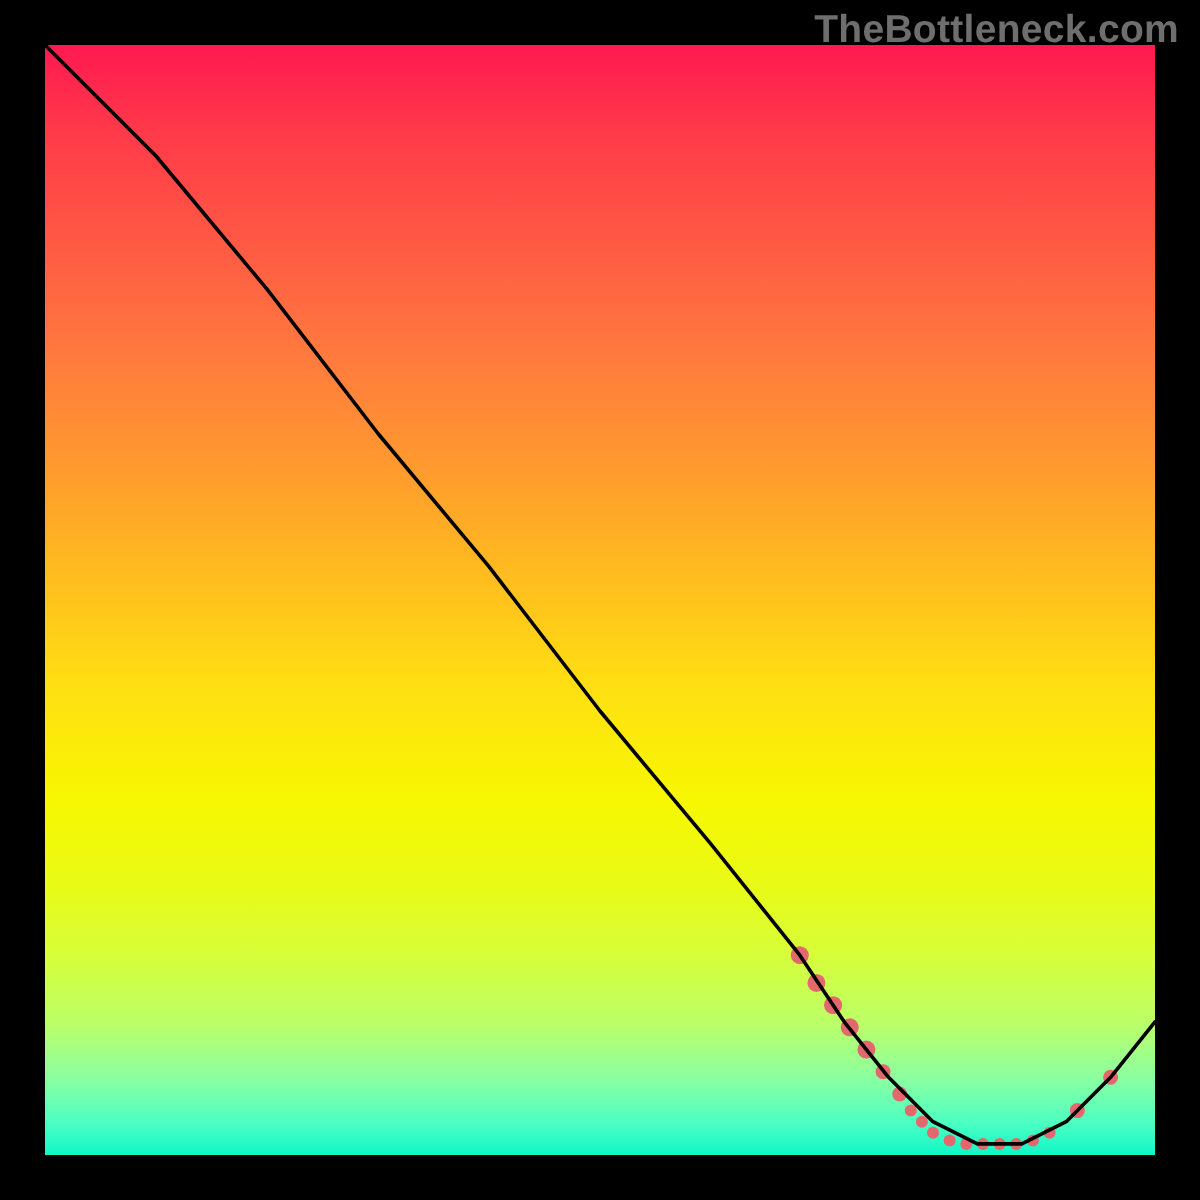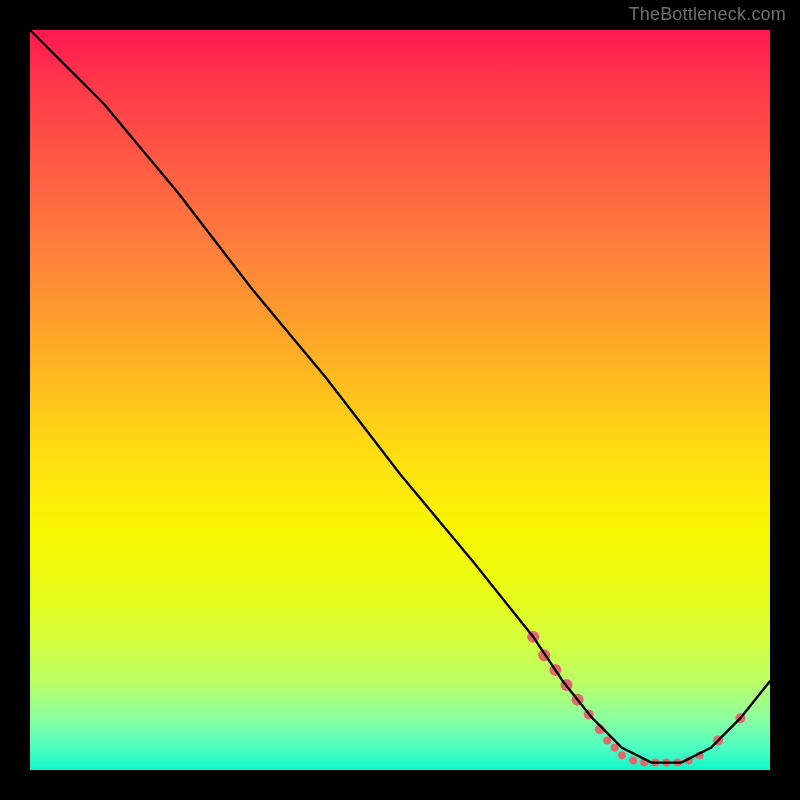--- a/index.html
+++ b/index.html
@@ -15,22 +15,22 @@
     position: relative;
     width: 800px;
     height: 800px;
     background: #000;
   }
   .watermark {
     position: absolute;
     top: 4px;
     right: 14px;
     color: #6e6e6e;
-    font-size: 18px;
-    font-weight: 400;
+    font-size: 26px;
+    font-weight: 700;
     letter-spacing: 0.2px;
   }
   .plot-area {
     position: absolute;
     left: 30px;
     top: 30px;
     width: 740px;
     height: 740px;
     
     background: linear-gradient(

